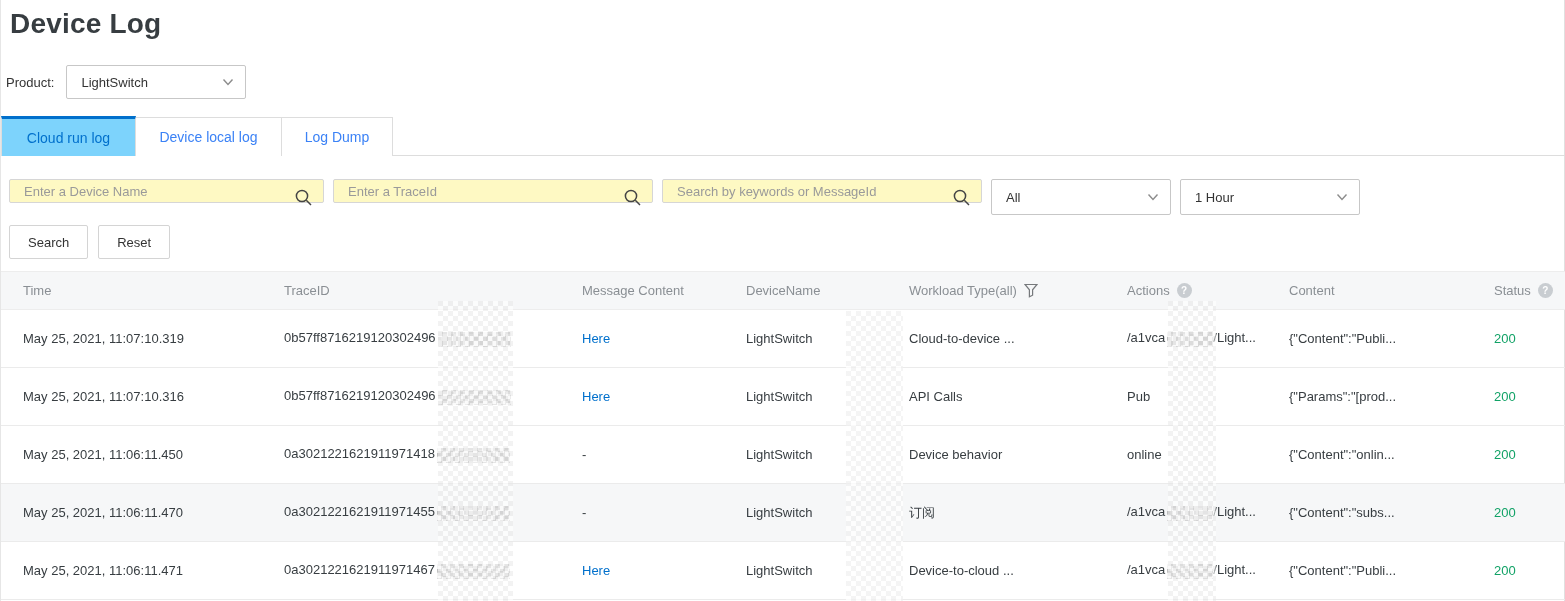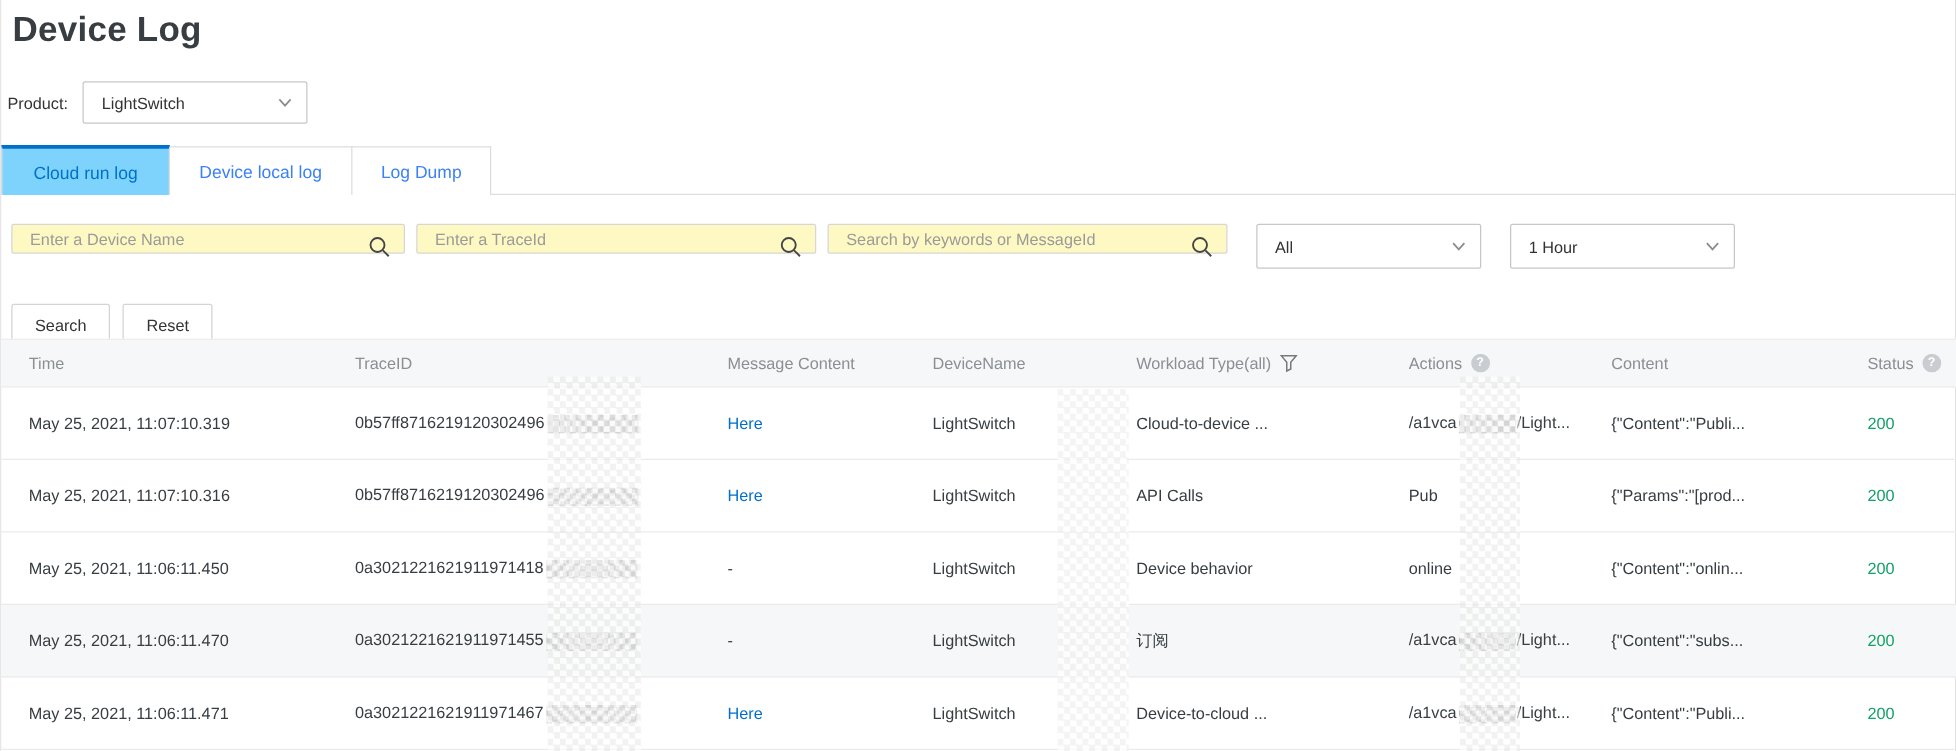--- a/index.html
+++ b/index.html
@@ -28,26 +28,26 @@
 
   
   .filters { position:absolute; left:8px; top:179px; display:flex; gap:9px; }
   .search-input { position:relative; height:24px; background:#fef9c3; border:1px solid #d6d6d6; border-radius:2px;text-decoration:underline; }
   .search-input input { width:100%; height:100%; border:none; outline:none; background:transparent;
     padding:0 36px 0 14px; font-size:13px; color:#333; font-family:inherit; }
   .search-input input::placeholder { color:#9a9a9a; }
   .w320 { width:315px; }
   .w321 { width:320px; }
   .mag { position:absolute; right:10px; top:8px; width:19px; height:19px; cursor:pointer; }
-  .filter-select { width:180px; height:36px;margin-left:14px; }
+  .filter-select { width:180px; height:36px; }
 
   
   .btn-row { position:absolute; left:8px; top:225px; display:flex; gap:10px; }
   .btn { height:34px; padding:0 18px; background:#fff; border:1px solid #d4d4d4; border-radius:2px;
-    font-size:13px; color:#333; cursor:pointer; font-family:inherit;margin-top:18px; }
+    font-size:13px; color:#333; cursor:pointer; font-family:inherit; }
 
   
   .table { position:absolute; left:0; top:271px; width:1565px; }
   .thead { display:grid; grid-template-columns:261px 298px 164px 163px 218px 162px 205px auto;
     height:39px; align-items:center; background:#f6f7f8; border-top:1px solid #ededed; border-bottom:1px solid #ededed;
     padding-left:22px; font-size:13px; color:#8a8f94; }
   .tr { display:grid; grid-template-columns:261px 298px 164px 163px 218px 162px 205px auto;
     height:58px; align-items:center; border-bottom:1px solid #ebebeb; padding-left:22px; font-size:13px; color:#373d41; }
   .tr.hl { background:#f6f7f8; }
   .th, .td { padding-right:12px; white-space:nowrap; overflow:hidden; }

